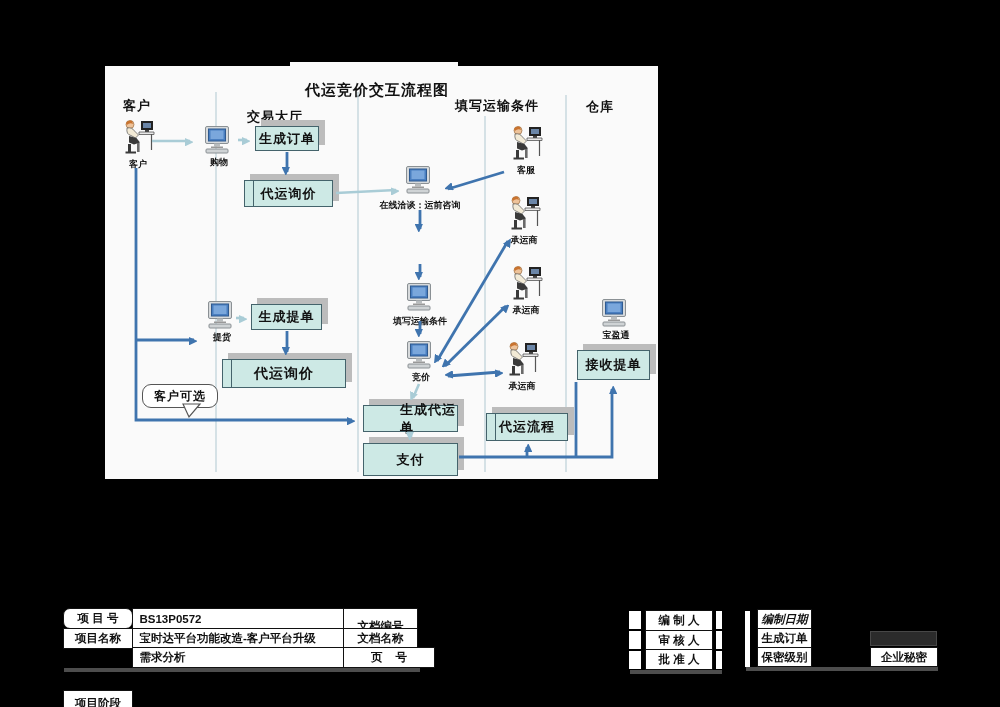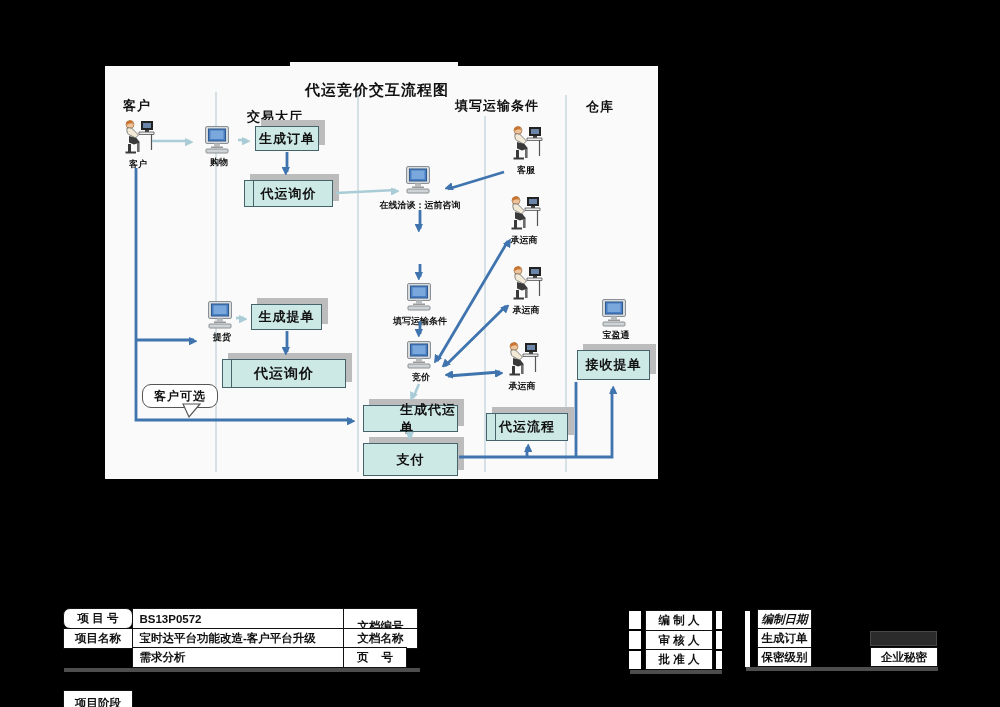--- a/index.html
+++ b/index.html
@@ -328,21 +328,21 @@
     <div class="cell center pre" style="left:63px;top:608px;width:70px;height:21px;border-radius:7px;">项 目 号</div>
     <div class="cell pad" style="left:131.5px;top:608px;width:213px;height:21px;">BS13P0572</div>
     <div class="cell center pre" style="left:343px;top:608px;width:75px;height:36px;">文档编号</div>
 
     <div class="cell center pre" style="left:63px;top:627.5px;width:70px;height:21px;">项目名称</div>
     <div class="cell pad" style="left:131.5px;top:627.5px;width:213px;height:21px;">宝时达平台功能改造-客户平台升级</div>
     <div class="cell center pre" style="left:343px;top:627.5px;width:75px;height:21px;">文档名称</div>
 
     <div class="cell center pre" style="left:63px;top:667px;width:70px;height:26px;margin-top:23px;">项目阶段</div>
     <div class="cell pad" style="left:131.5px;top:647px;width:213px;height:21px;">需求分析</div>
-    <div class="cell center pre" style="left:343px;top:647px;width:64px;height:21px;">页    号</div>
+    <div class="cell center pre" style="left:343px;top:647px;width:92px;height:21px;">页    号</div>
     <div class="shadowbar" style="left:64px;top:668px;width:356px;height:4px;"></div>
   </div>
 
   <div>
     <div class="sliver" style="left:629px;top:611px;width:12px;height:18px;"></div>
     <div class="sliver" style="left:629px;top:631px;width:12px;height:18px;"></div>
     <div class="sliver" style="left:629px;top:651px;width:12px;height:18px;"></div>
     <div class="cell center pre" style="left:645px;top:610px;width:68px;height:21px;">编 制 人</div>
     <div class="cell center pre" style="left:645px;top:629.5px;width:68px;height:21px;">审 核 人</div>
     <div class="cell center pre" style="left:645px;top:649px;width:68px;height:21px;">批 准 人</div>

